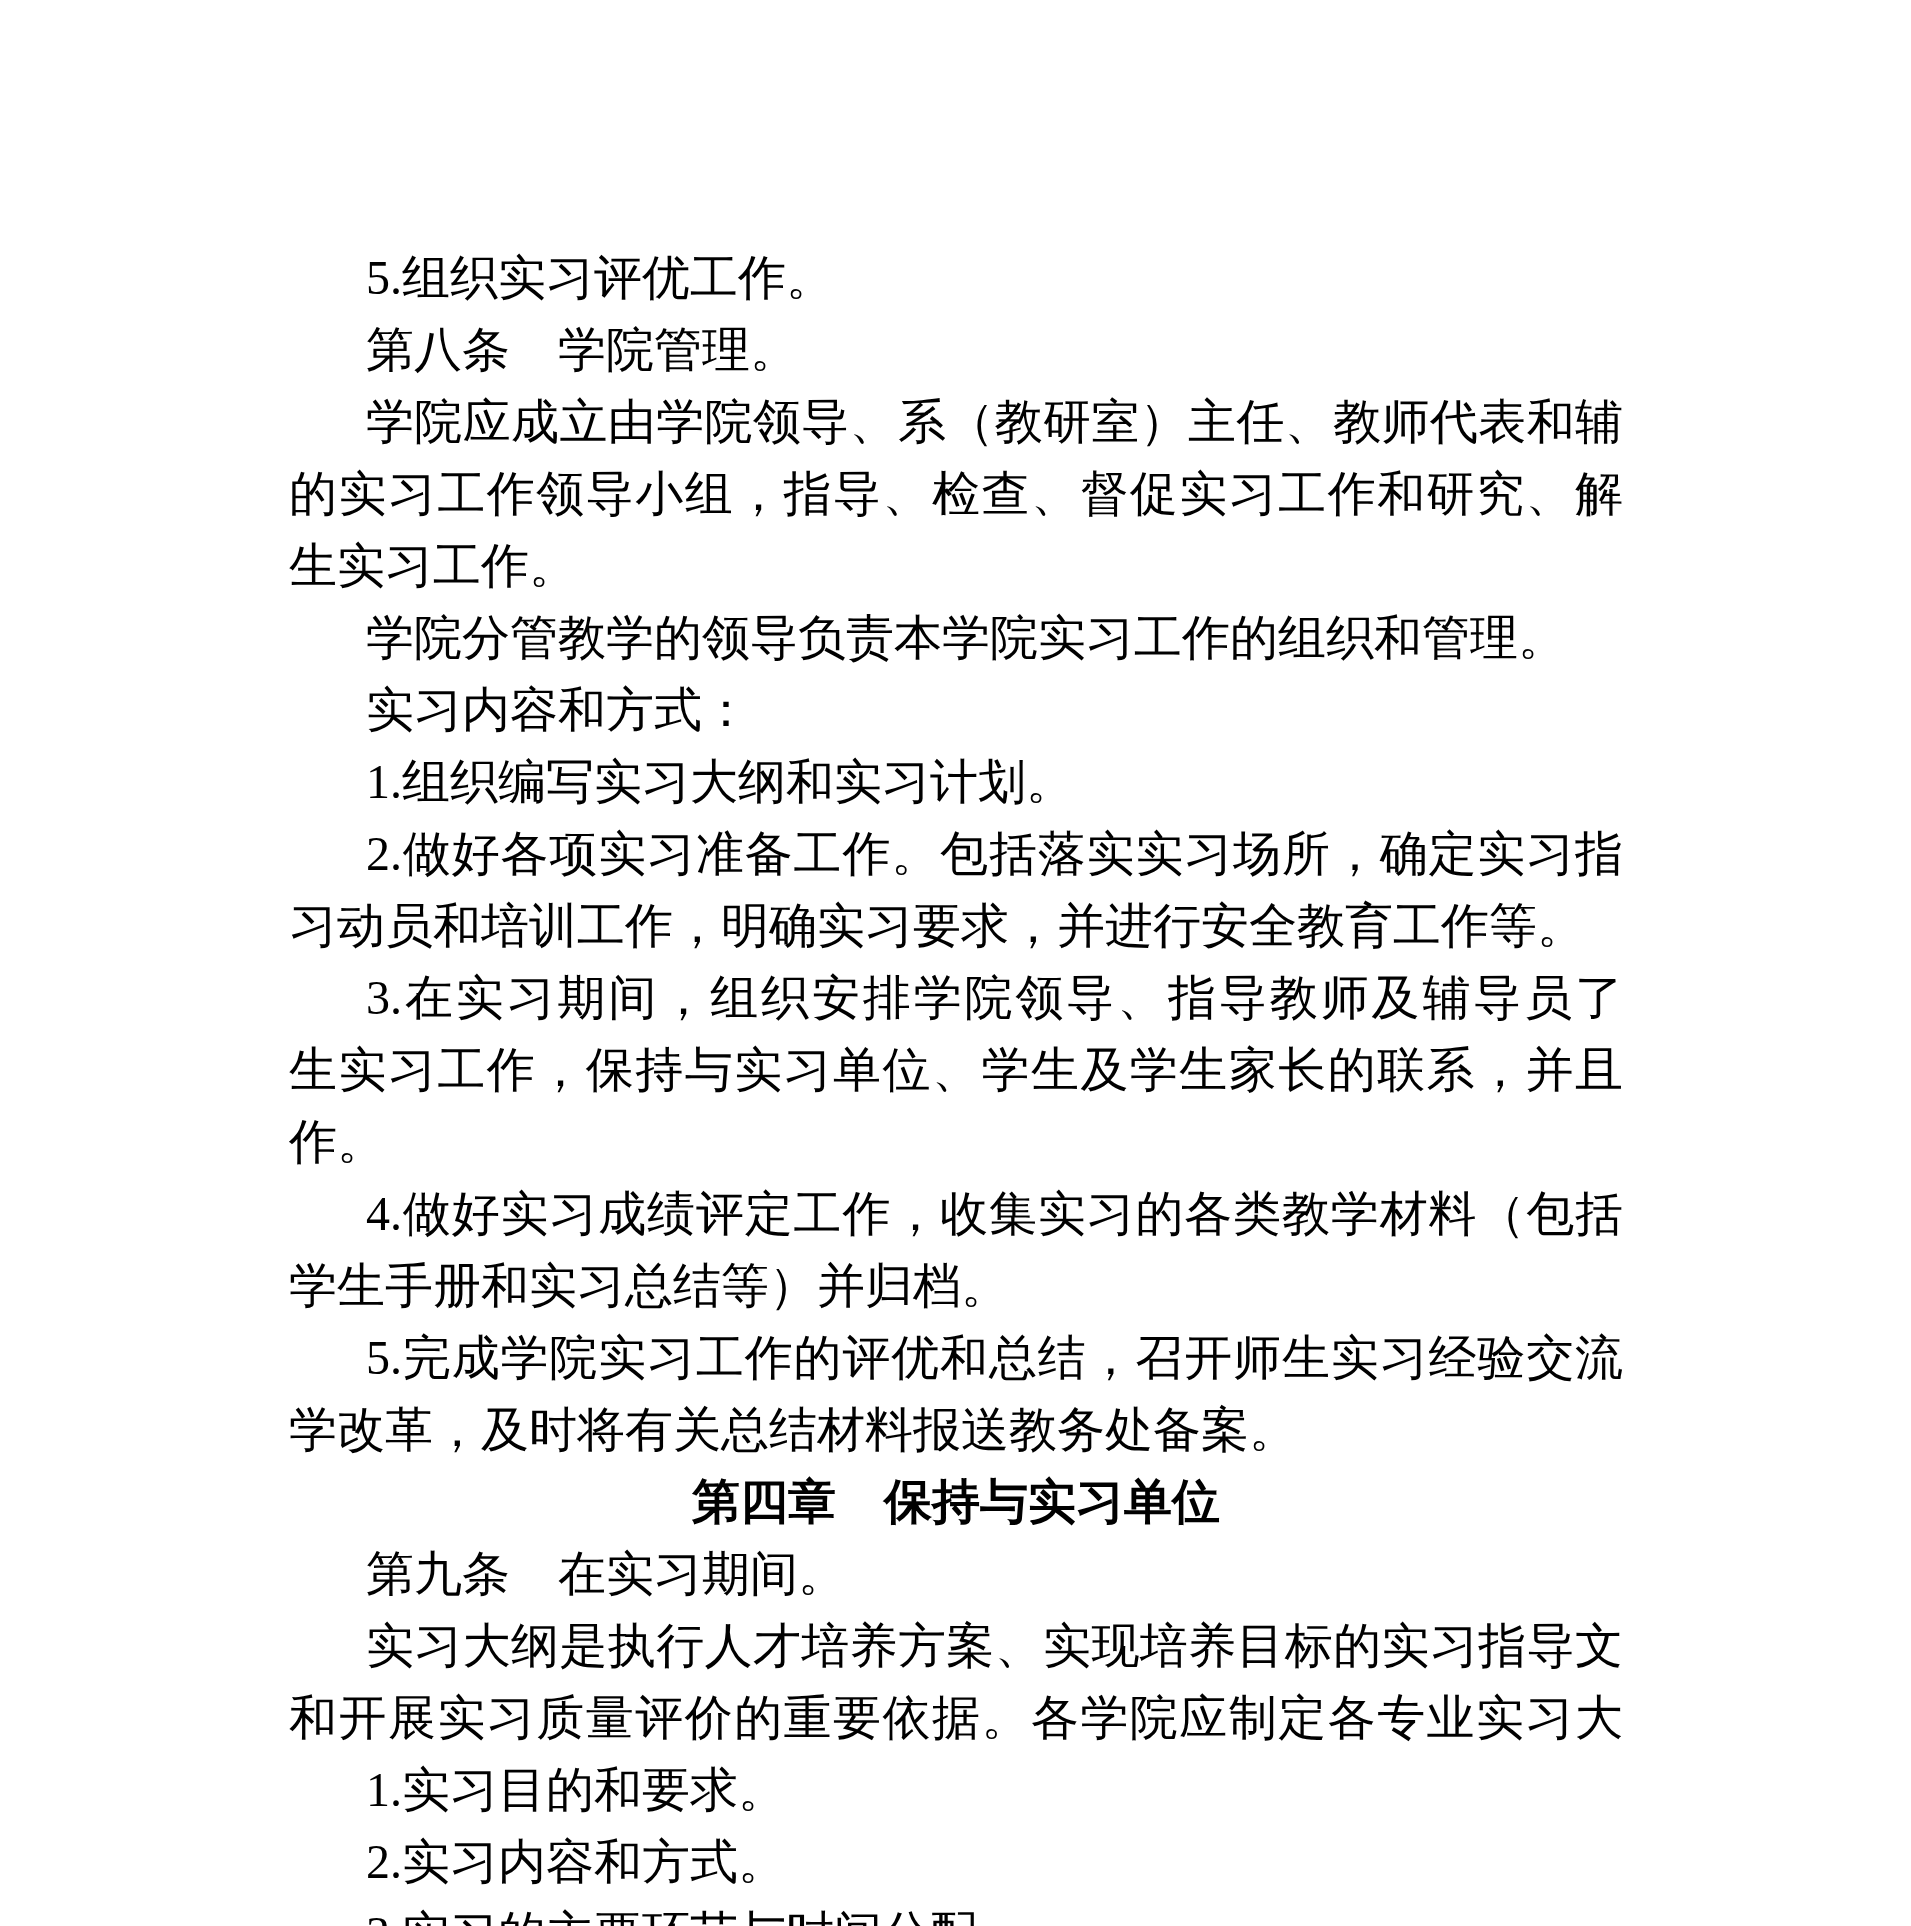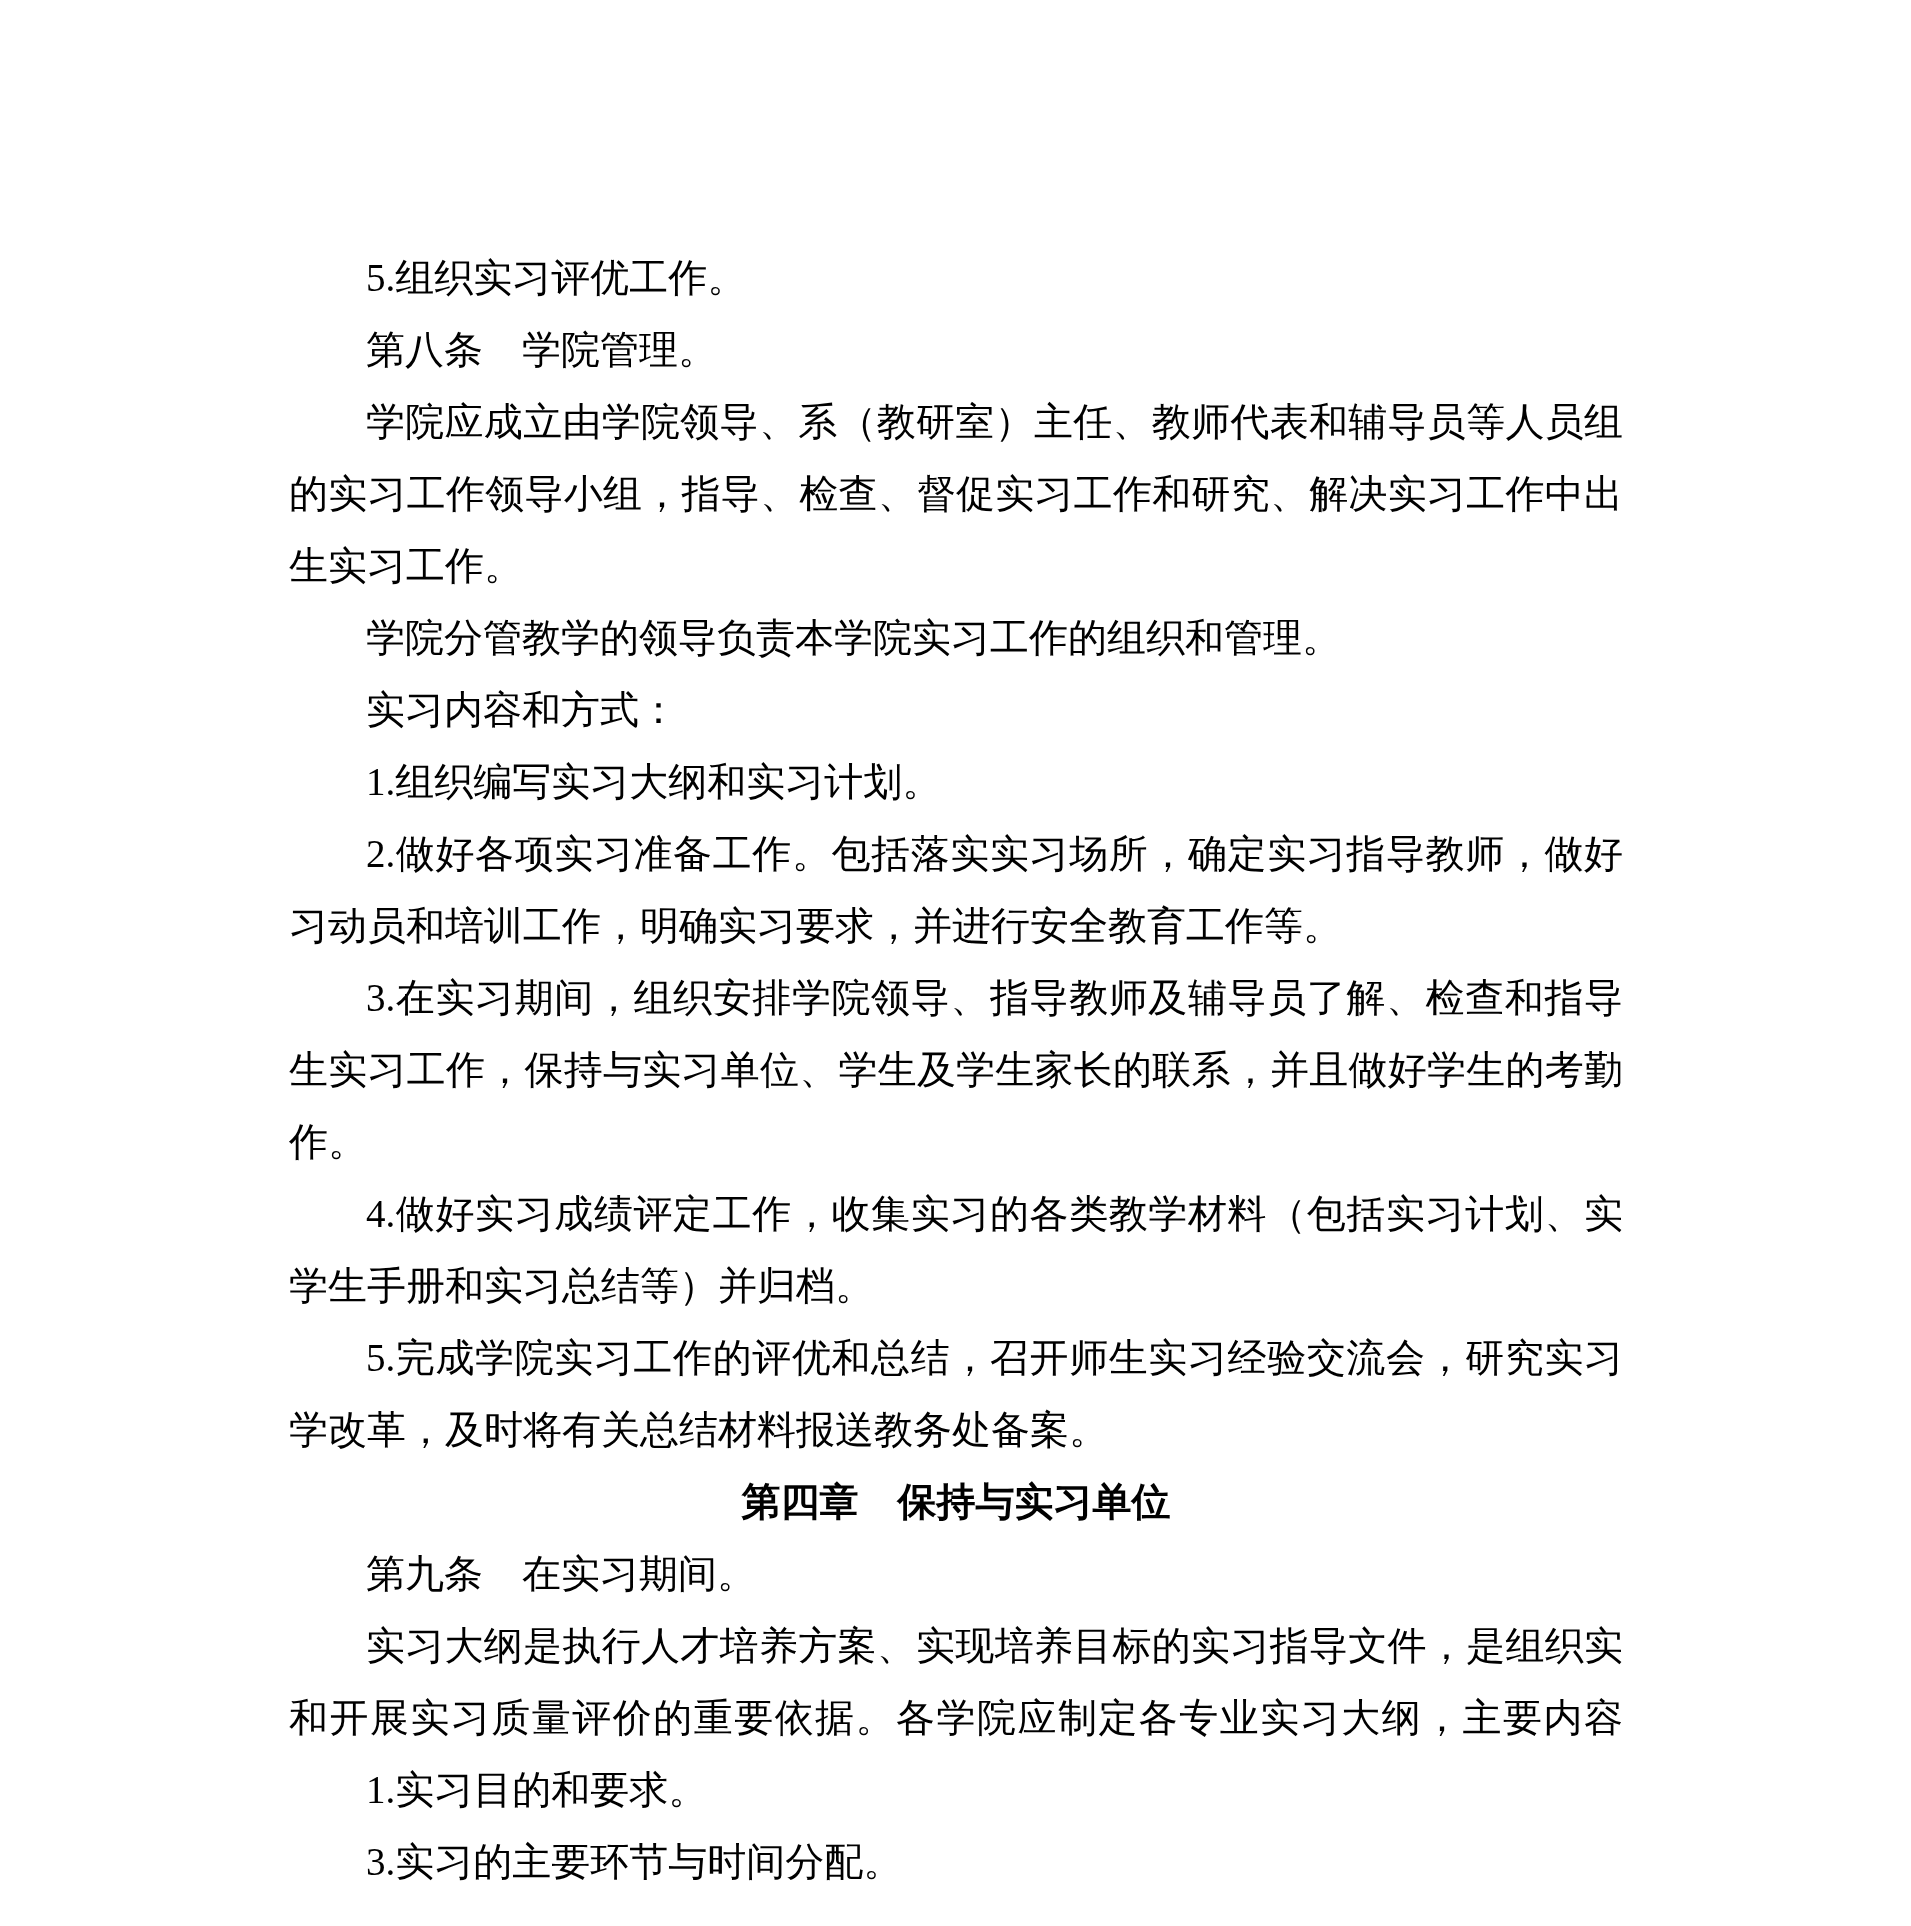--- a/index.html
+++ b/index.html
@@ -18,21 +18,21 @@
   }
   .text-block {
     position: absolute;
     left: 289px;
     top: 242px;
     width: 1334px;
   }
   .line {
     height: 72px;
     line-height: 72px;
-    font-size: 39px;
+    font-size: 48px;
     color: #000000;
     white-space: nowrap;
     text-align: left;
   }
   .line.indent {
     padding-left: 77px;
   }
   .line.justify {
     white-space: normal;
     text-align: justify;
@@ -68,17 +68,18 @@
       <div class="line">作。</div>
       <div class="line indent justify">4.做好实习成绩评定工作，收集实习的各类教学材料（包括实习计划、实习</div>
       <div class="line">学生手册和实习总结等）并归档。</div>
       <div class="line indent justify">5.完成学院实习工作的评优和总结，召开师生实习经验交流会，研究实习教</div>
       <div class="line">学改革，及时将有关总结材料报送教务处备案。</div>
       <div class="line center">第四章　保持与实习单位</div>
       <div class="line indent">第九条　在实习期间。</div>
       <div class="line indent justify">实习大纲是执行人才培养方案、实现培养目标的实习指导文件，是组织实习</div>
       <div class="line justify">和开展实习质量评价的重要依据。各学院应制定各专业实习大纲，主要内容为：</div>
       <div class="line indent">1.实习目的和要求。</div>
+      <div class="line indent">2.实习内容和方式。</div>
       <div class="line indent">3.实习的主要环节与时间分配。</div>
     </div>
 
 </div>
 
 
 </body></html>

